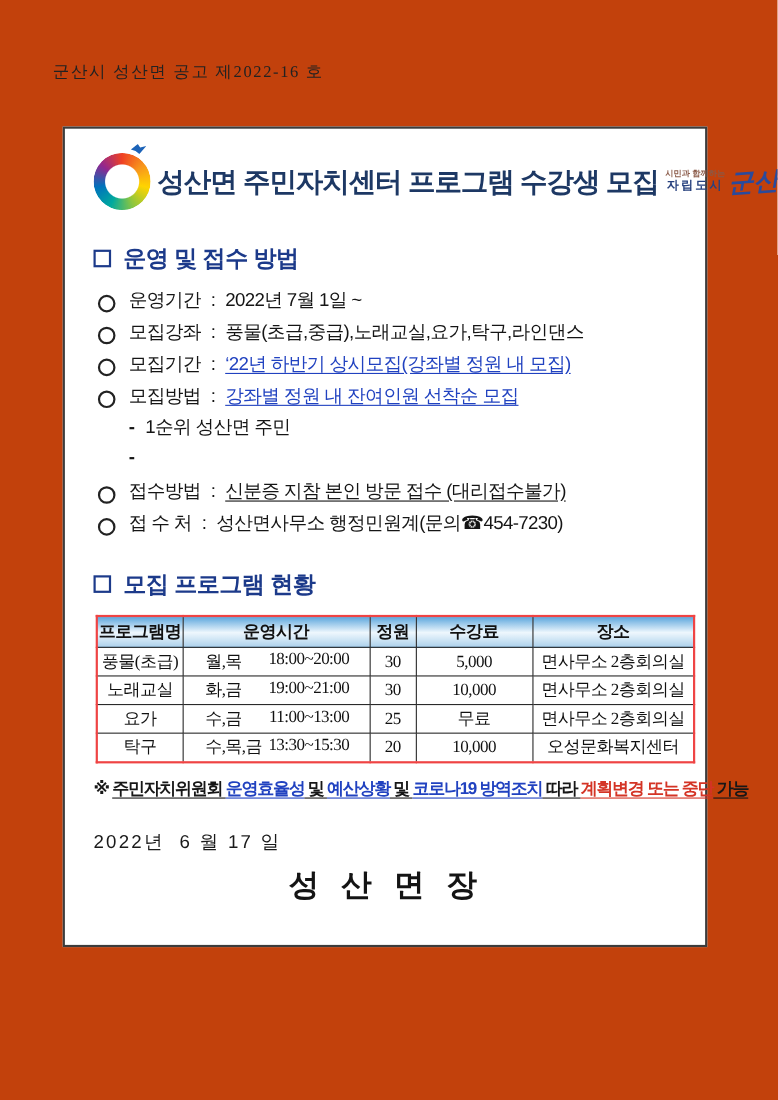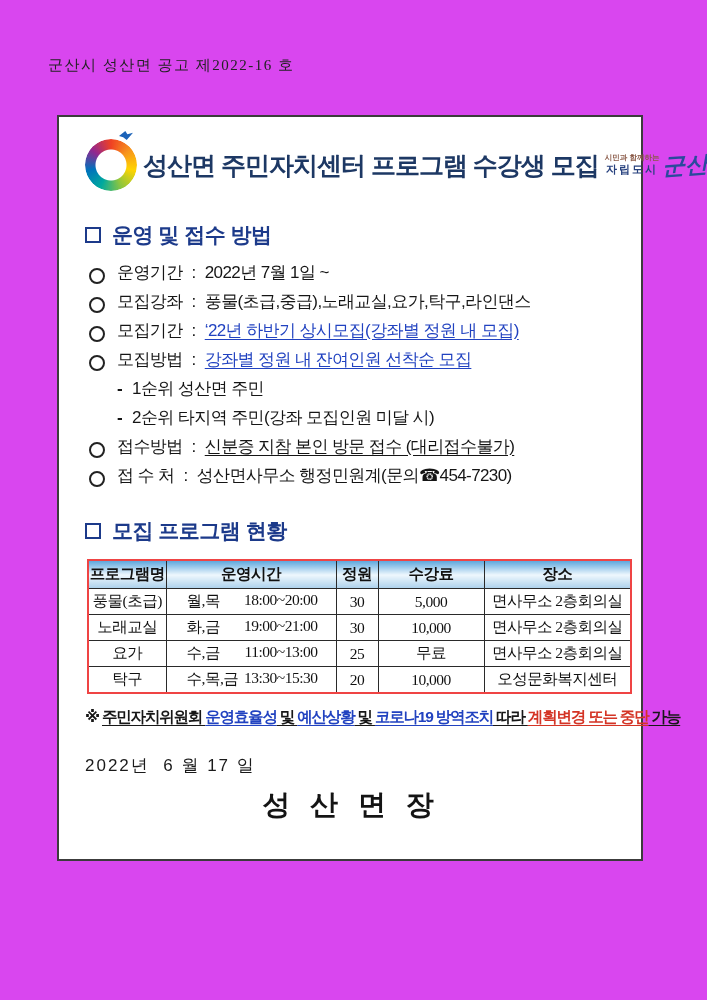--- a/index.html
+++ b/index.html
@@ -1,17 +1,17 @@
 <!DOCTYPE html>
 <html><head>
 <meta charset="utf-8">
 <style>
   html,body{margin:0;padding:0;background:#ffffff;}
   .page{
-    position:relative;width:707px;height:1000px;background:#d946ef;
+    position:relative;width:707px;height:1000px;background:#c2410c;
     font-family:"Liberation Sans","DejaVu Sans",sans-serif;color:#111;
     overflow:hidden;
   }
   
   .notice-no{
     position:absolute;left:48px;top:56px;
     font-family:"Liberation Serif","DejaVu Serif",serif;
     font-size:15px;letter-spacing:1.5px;color:#222;
   }
   
@@ -153,21 +153,20 @@
         <span class="lbl">모집방법</span>
         <span class="colon">:</span>
         <span class="v-blue">강좌별 정원 내 잔여인원 선착순 모집</span>
       </li>
       <li>
         <span class="sub-dash">-</span>
         <span class="v-plain">1순위 성산면 주민</span>
       </li>
       <li>
         <span class="sub-dash">-</span>
-        <span class="v-plain">2순위 타지역 주민(강좌 모집인원 미달 시)</span>
       </li>
       <li>
         <span class="bullet-ring"></span>
         <span class="lbl">접수방법</span>
         <span class="colon">:</span>
         <span class="v-black-u">신분증 지참 본인 방문 접수 (대리접수불가)</span>
       </li>
       <li>
         <span class="bullet-ring"></span>
         <span class="lbl">접 수 처</span>

